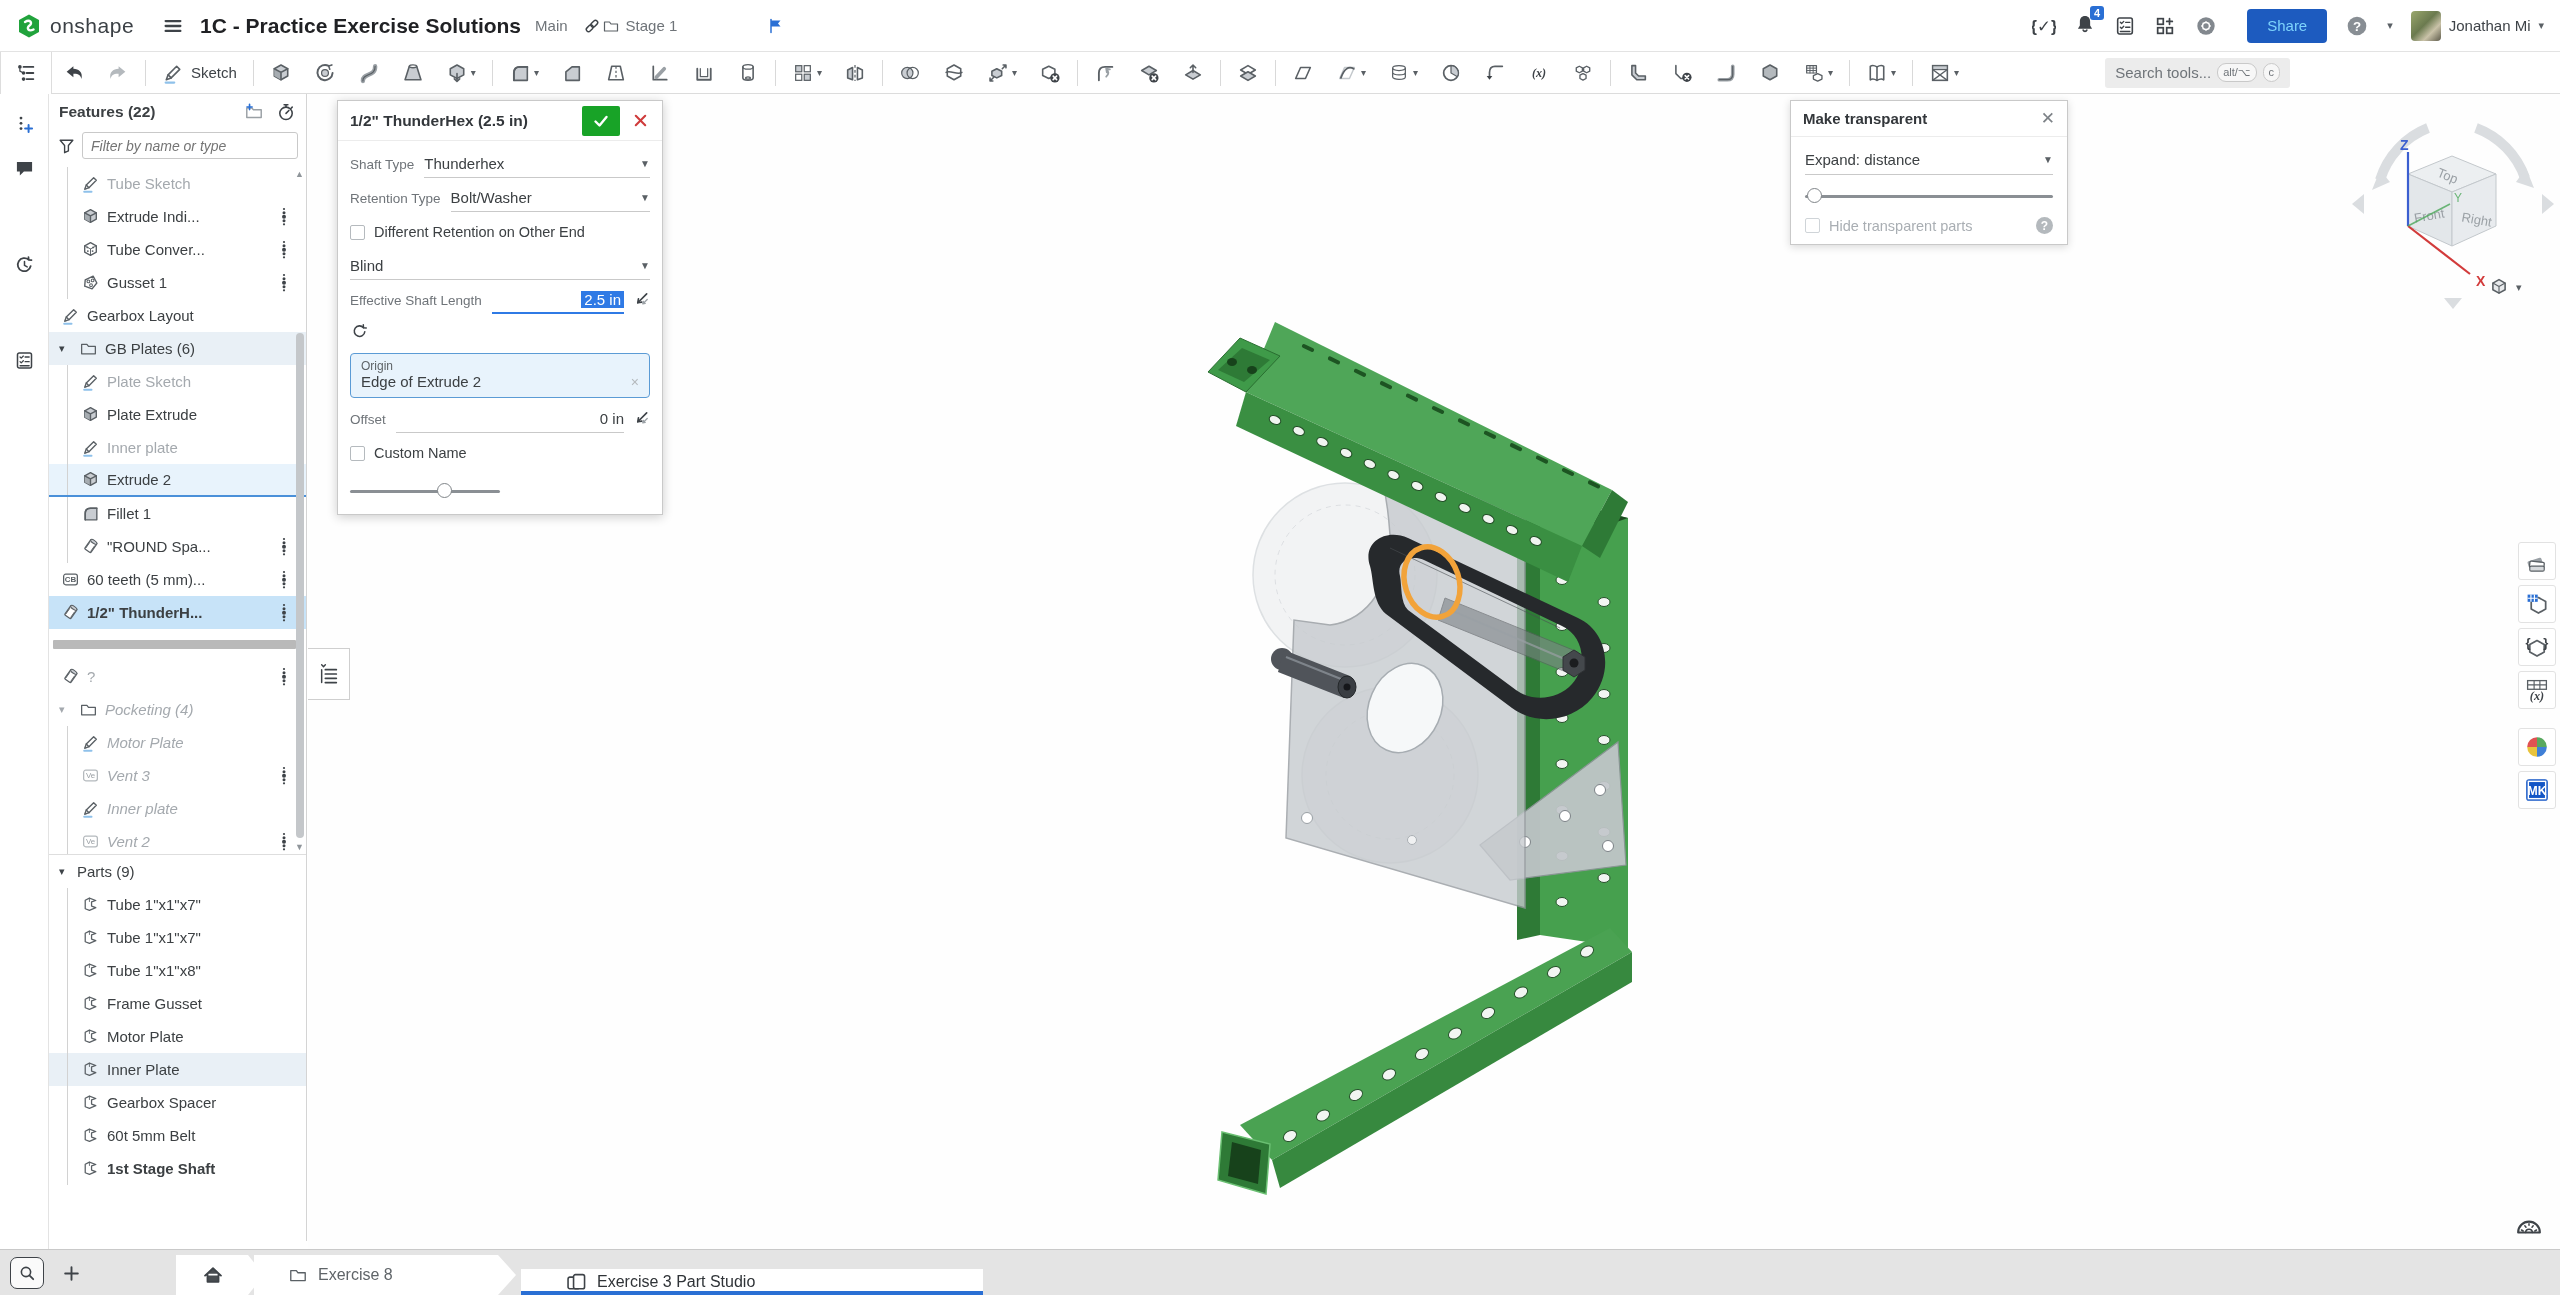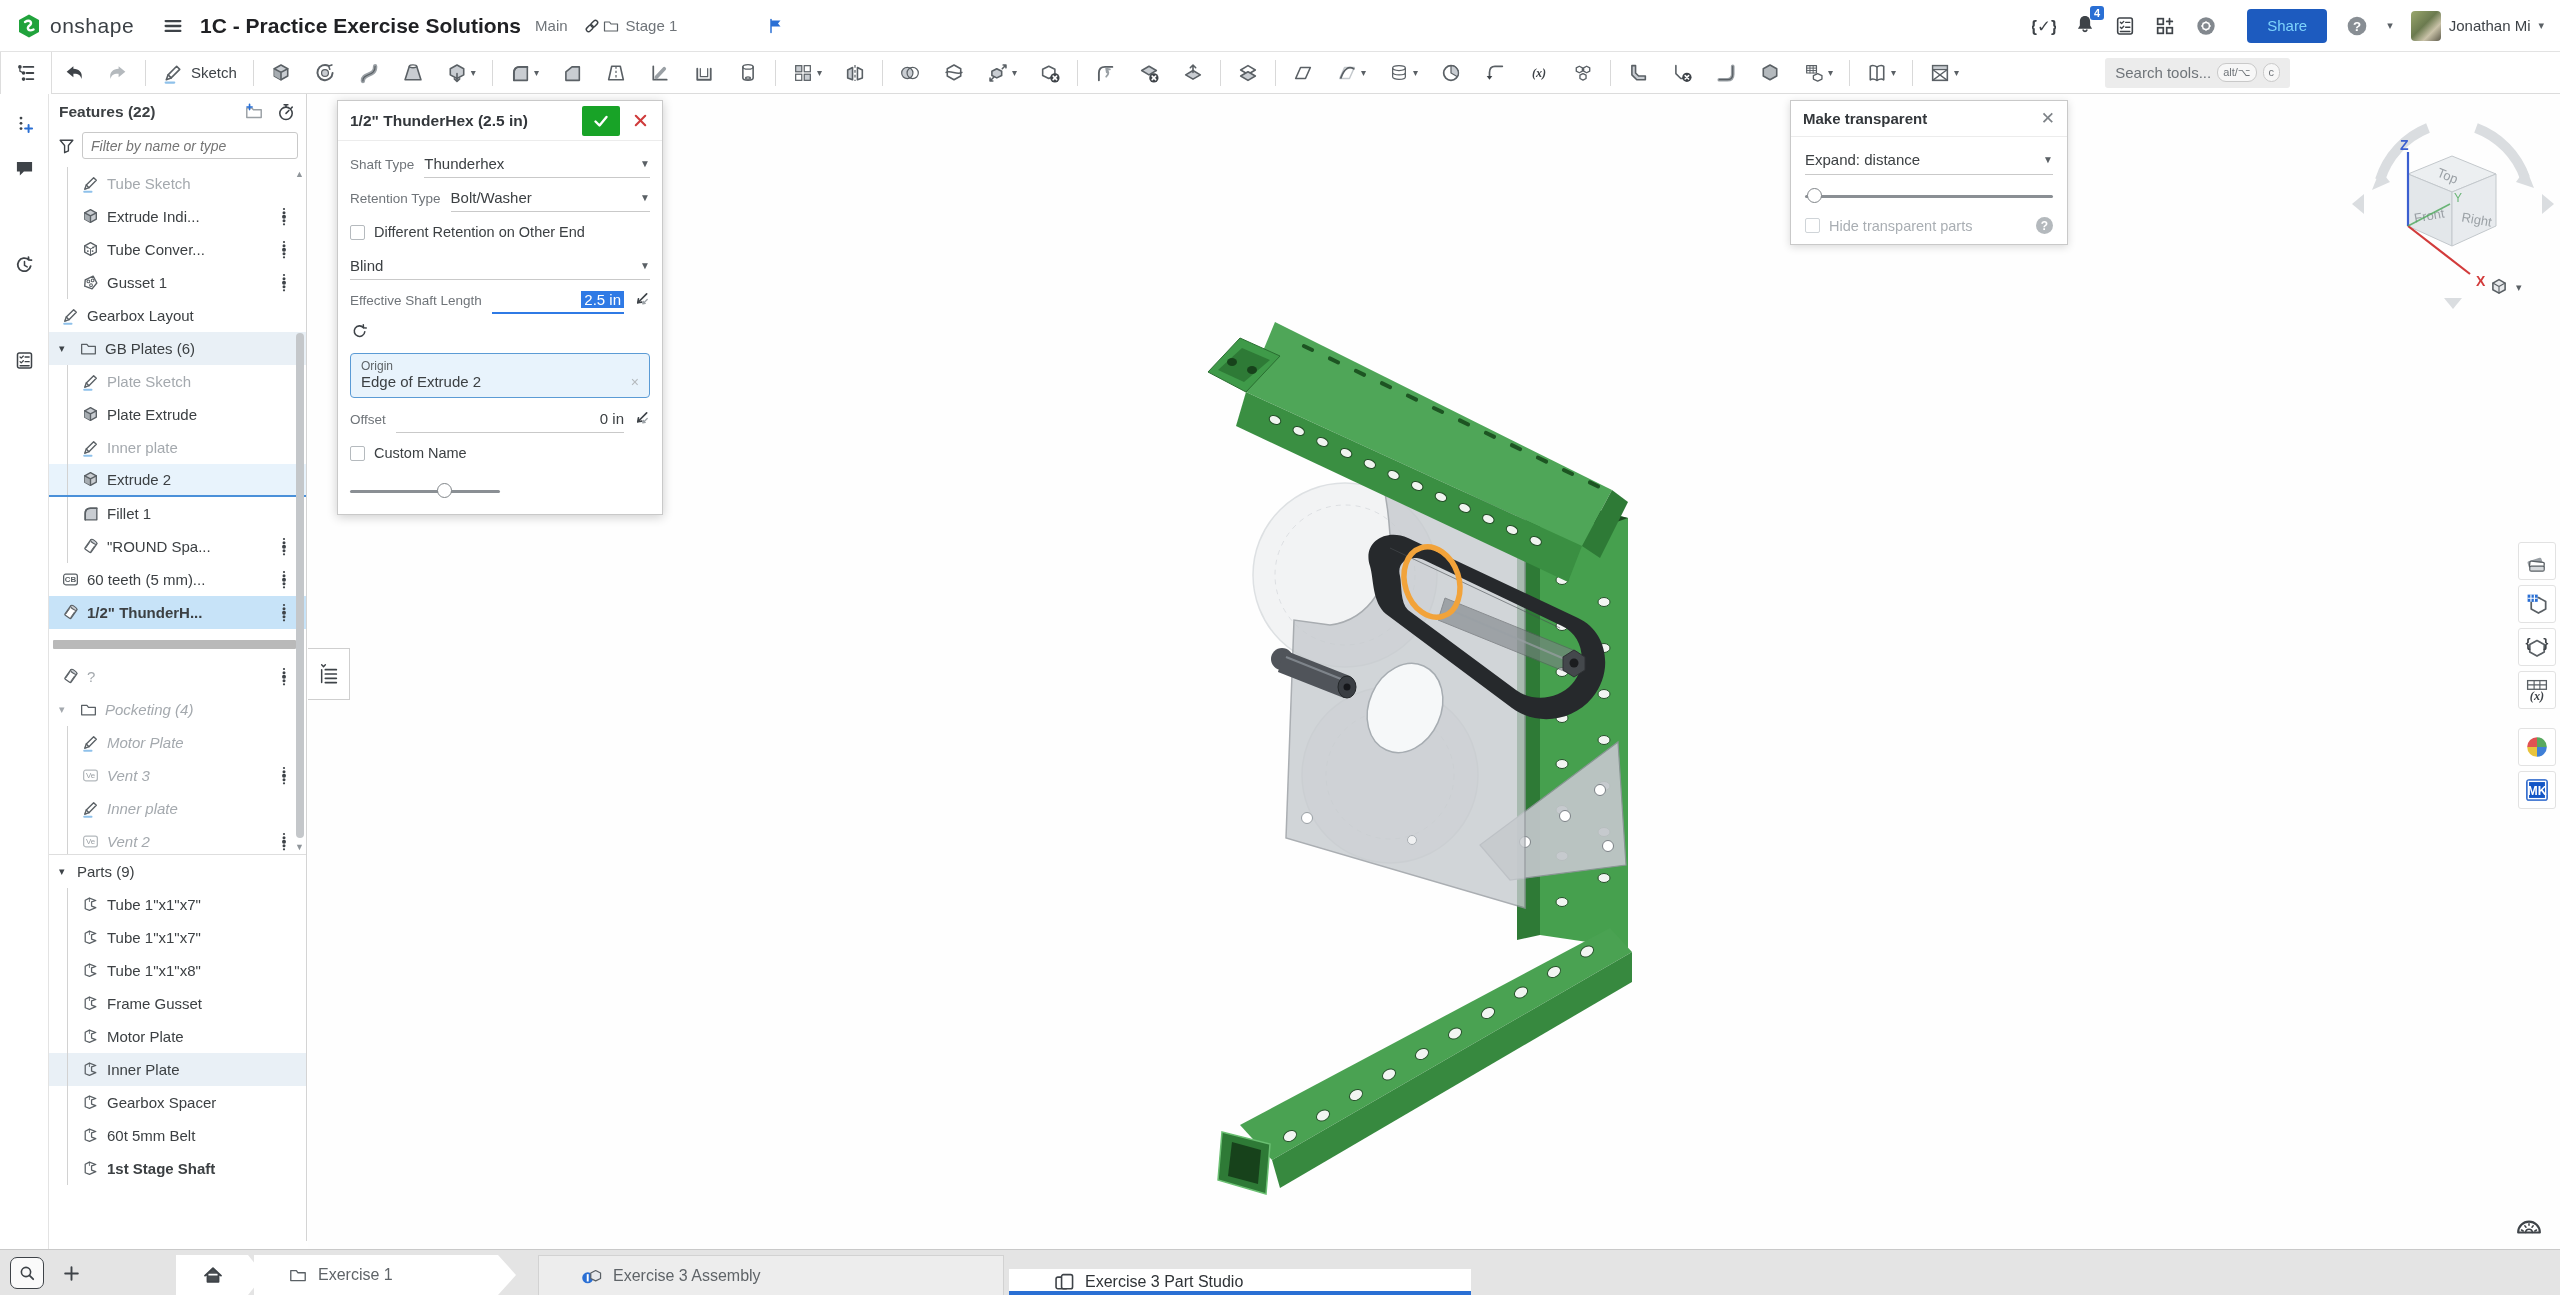--- a/index.html
+++ b/index.html
@@ -1412,31 +1412,21 @@
           <path d="M2.5,9.5 L9,3.5 L15.5,9.5 M4.5,8 V14.5 H13.5 V8" fill="#4a4e52" stroke="#3e4348" stroke-width="1.5" stroke-linejoin="round" stroke-linecap="round"></path>
         </svg>
       </span>
   </div>
   <div class="crumb-tab">
     <span class="ic">
         <svg viewBox="0 0 18 18" width="20" height="20" xmlns="http://www.w3.org/2000/svg">
           <path d="M2.5,5 H7.5 L9,7 H15.5 V14 H2.5 Z" fill="none" stroke="#5a6065" stroke-width="1.2" stroke-linejoin="round" stroke-linecap="round"></path>
         </svg>
       </span>
-    <span>Exercise 1</span>
-  </div>
-  <div class="assembly-tab">
-    <span class="ic">
-        <svg viewBox="0 0 18 18" width="22" height="22" xmlns="http://www.w3.org/2000/svg">
-          <circle cx="5.5" cy="10.5" r="4.5" fill="#2a6fd4"></circle>
-          <path d="M5.5,7.5 V13.5" stroke="#fff" stroke-width="1.6"></path>
-          <path d="M12,4.5 L16,6.5 V11 L12,13 L8,11 V6.5 Z" fill="#e8eaec" stroke="#5a6065" stroke-width="1" stroke-linejoin="round" stroke-linecap="round"></path>
-        </svg>
-      </span>
-    <span>Exercise 3 Assembly</span>
+    <span>Exercise 8</span>
   </div>
   <div class="ps-tab">
     <span class="ic">
         <svg viewBox="0 0 18 18" width="22" height="22" xmlns="http://www.w3.org/2000/svg">
           <rect x="2.5" y="5" width="9" height="9.5" rx="1.5" fill="#fff" stroke="#3e4348" stroke-width="1.3"></rect>
           <rect x="7" y="3" width="9" height="11.5" rx="1.5" fill="#fff" stroke="#3e4348" stroke-width="1.3"></rect>
         </svg>
       </span>
     <span>Exercise 3 Part Studio</span>
   </div>

